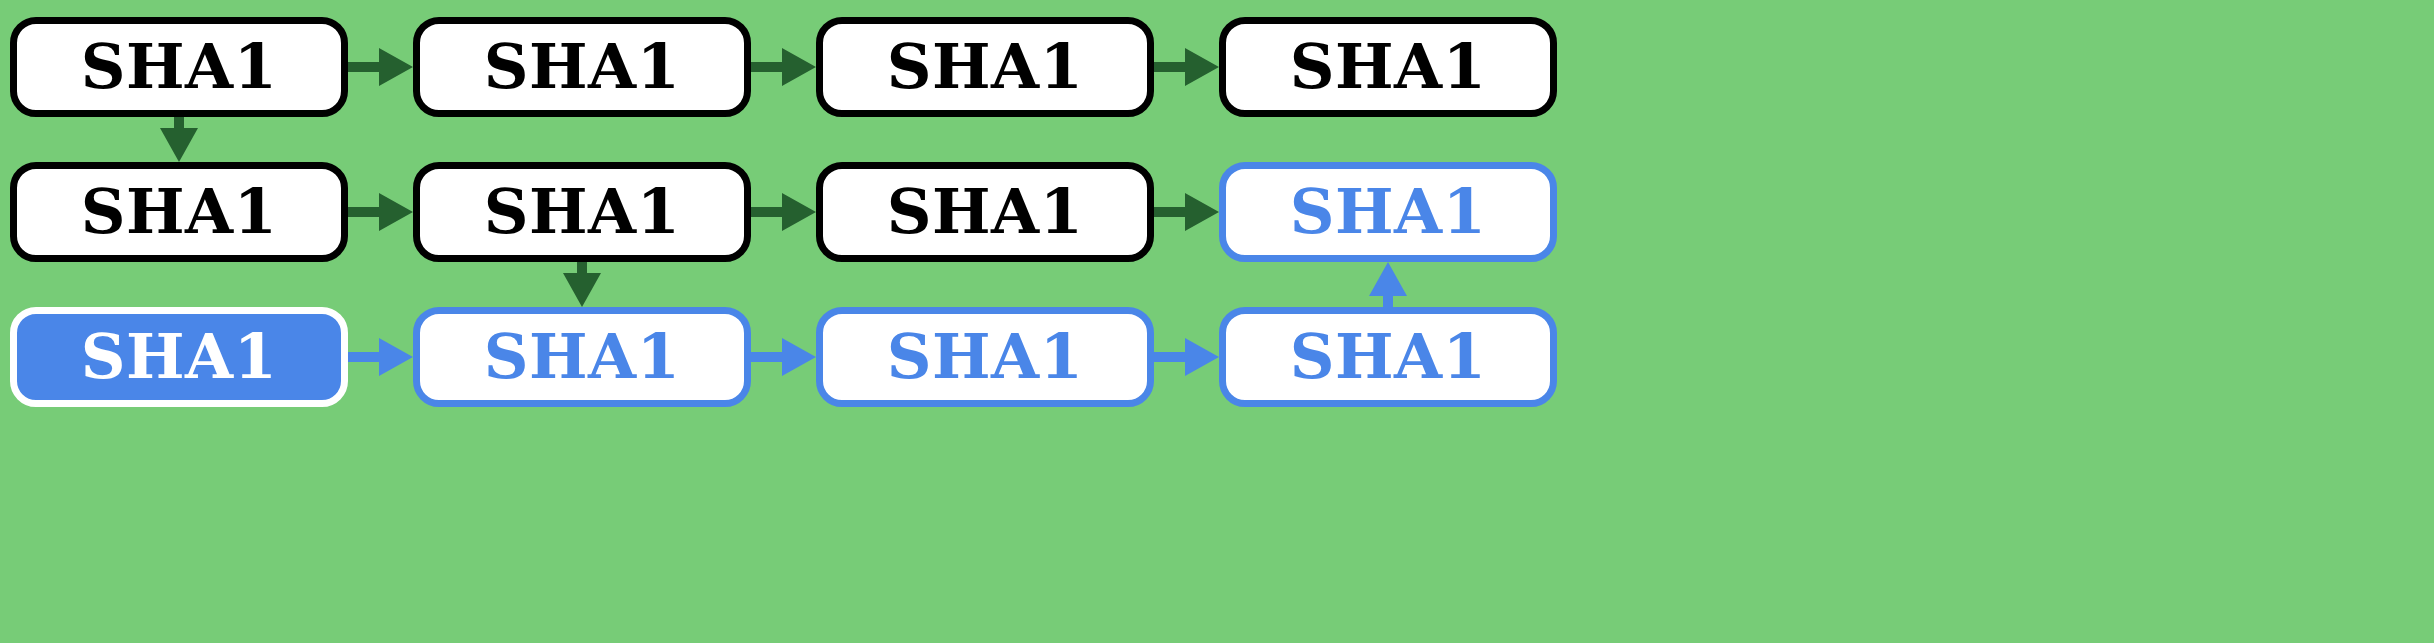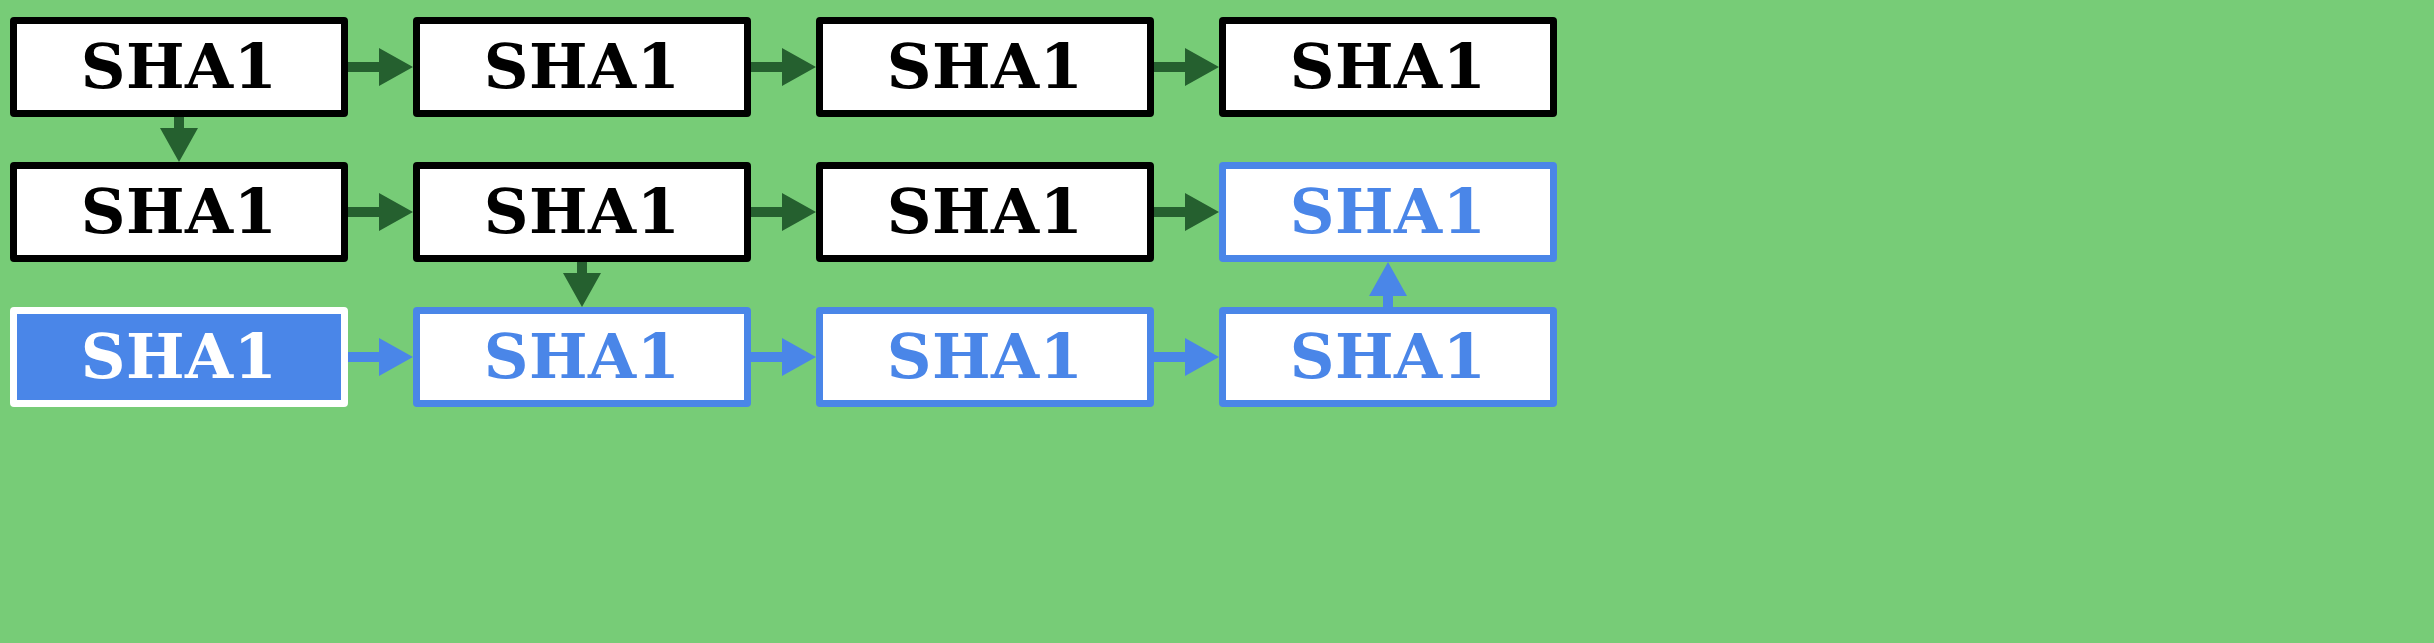--- a/index.html
+++ b/index.html
@@ -26,21 +26,21 @@
     left: 0; top: 0;
     width: 2434px;
     height: 643px;
   }
   .node {
     position: absolute;
     box-sizing: border-box;
     display: flex;
     align-items: center;
     justify-content: center;
-    border-radius: 4px;
+    border-radius: 26px;
     font-size: 62px;
     font-weight: 700;
     letter-spacing: 0.5px;
     line-height: 1;
     user-select: none;
   }
   
   .node.plain {
     background: #ffffff;
     border: 7px solid #000000;

